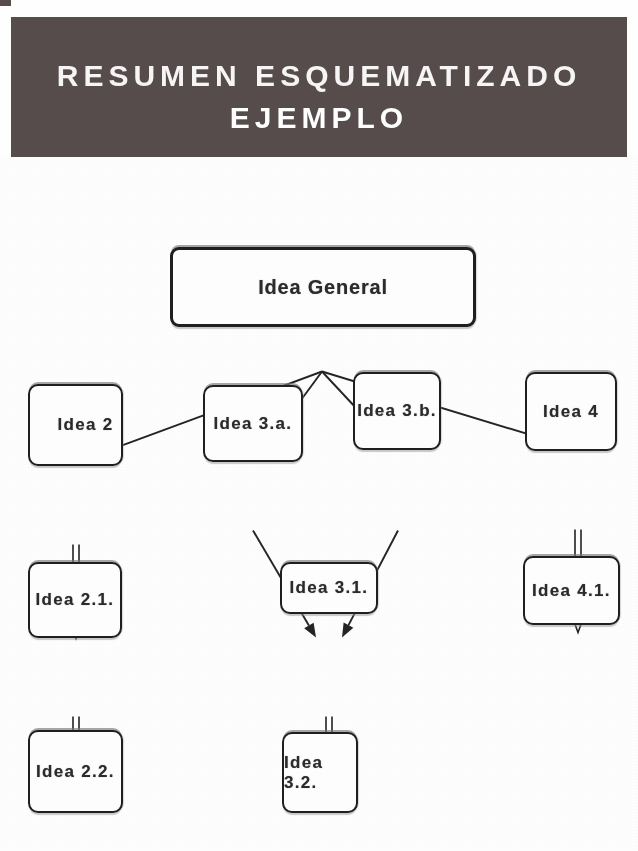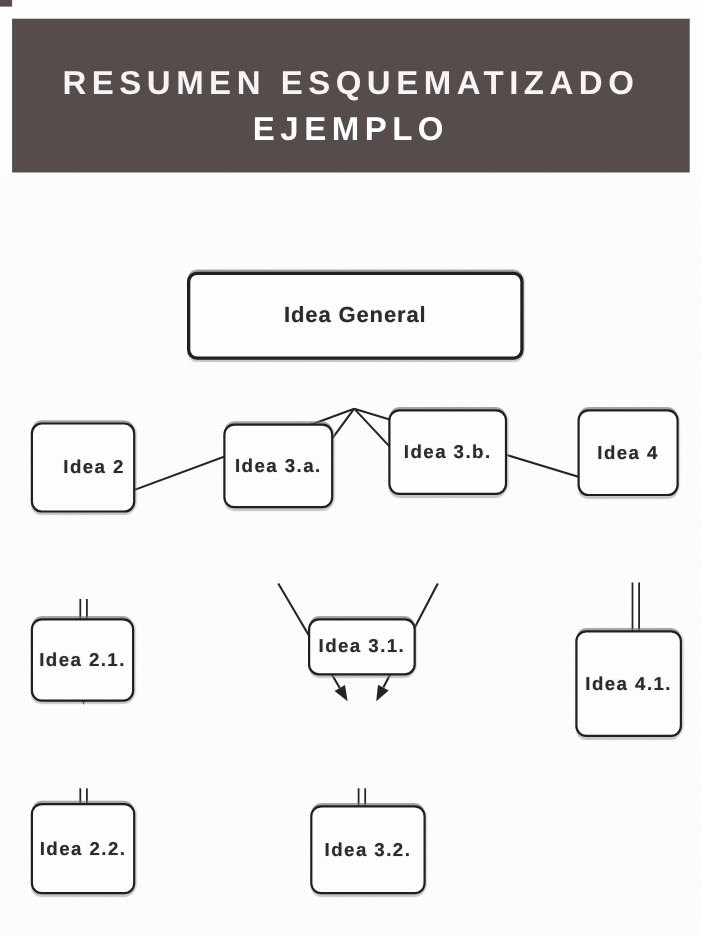--- a/index.html
+++ b/index.html
@@ -72,36 +72,36 @@
 
     <div class="node emphasis" style="left: 170px; top: 56px; width: 306px; height: 80px; border-color: rgb(31, 31, 31); background: rgb(253, 253, 253);">
       <span>Idea General</span>
     </div>
     <div class="node" style="left: 28px; top: 227px; width: 95px; height: 82px; border-color: rgb(31, 31, 31); background: rgb(253, 253, 253); padding-left: 20px;">
       <span>Idea 2</span>
     </div>
     <div class="node" style="left: 203px; top: 228px; width: 100px; height: 77px; border-color: rgb(31, 31, 31); background: rgb(253, 253, 253);">
       <span>Idea 3.a.</span>
     </div>
-    <div class="node" style="left: 353px; top: 215px; width: 108px; height: 78px; border-color: rgb(31, 31, 31); background: rgb(253, 253, 253);">
+    <div class="node" style="left: 353px; top: 215px; width: 88px; height: 78px; border-color: rgb(31, 31, 31); background: rgb(253, 253, 253);">
       <span>Idea 3.b.</span>
     </div>
     <div class="node" style="left: 525px; top: 215px; width: 92px; height: 79px; border-color: rgb(31, 31, 31); background: rgb(253, 253, 253);">
       <span>Idea 4</span>
     </div>
     <div class="node" style="left: 28px; top: 405px; width: 94px; height: 76px; border-color: rgb(31, 31, 31); background: rgb(253, 253, 253);">
       <span>Idea 2.1.</span>
     </div>
     <div class="node" style="left: 280px; top: 405px; width: 98px; height: 52px; border-color: rgb(31, 31, 31); background: rgb(253, 253, 253);">
       <span>Idea 3.1.</span>
     </div>
-    <div class="node" style="left: 523px; top: 416px; width: 97px; height: 97px; border-color: rgb(31, 31, 31); background: rgb(253, 253, 253);">
+    <div class="node" style="left: 523px; top: 399px; width: 97px; height: 69px; border-color: rgb(31, 31, 31); background: rgb(253, 253, 253);">
       <span>Idea 4.1.</span>
     </div>
     <div class="node" style="left: 28px; top: 573px; width: 95px; height: 83px; border-color: rgb(31, 31, 31); background: rgb(253, 253, 253);">
       <span>Idea 2.2.</span>
     </div>
-    <div class="node" style="left: 282px; top: 575px; width: 105px; height: 81px; border-color: rgb(31, 31, 31); background: rgb(253, 253, 253);">
+    <div class="node" style="left: 282px; top: 575px; width: 76px; height: 81px; border-color: rgb(31, 31, 31); background: rgb(253, 253, 253);">
       <span>Idea 3.2.</span>
     </div>
   </div>
 
 </div>
 
 </body></html>

